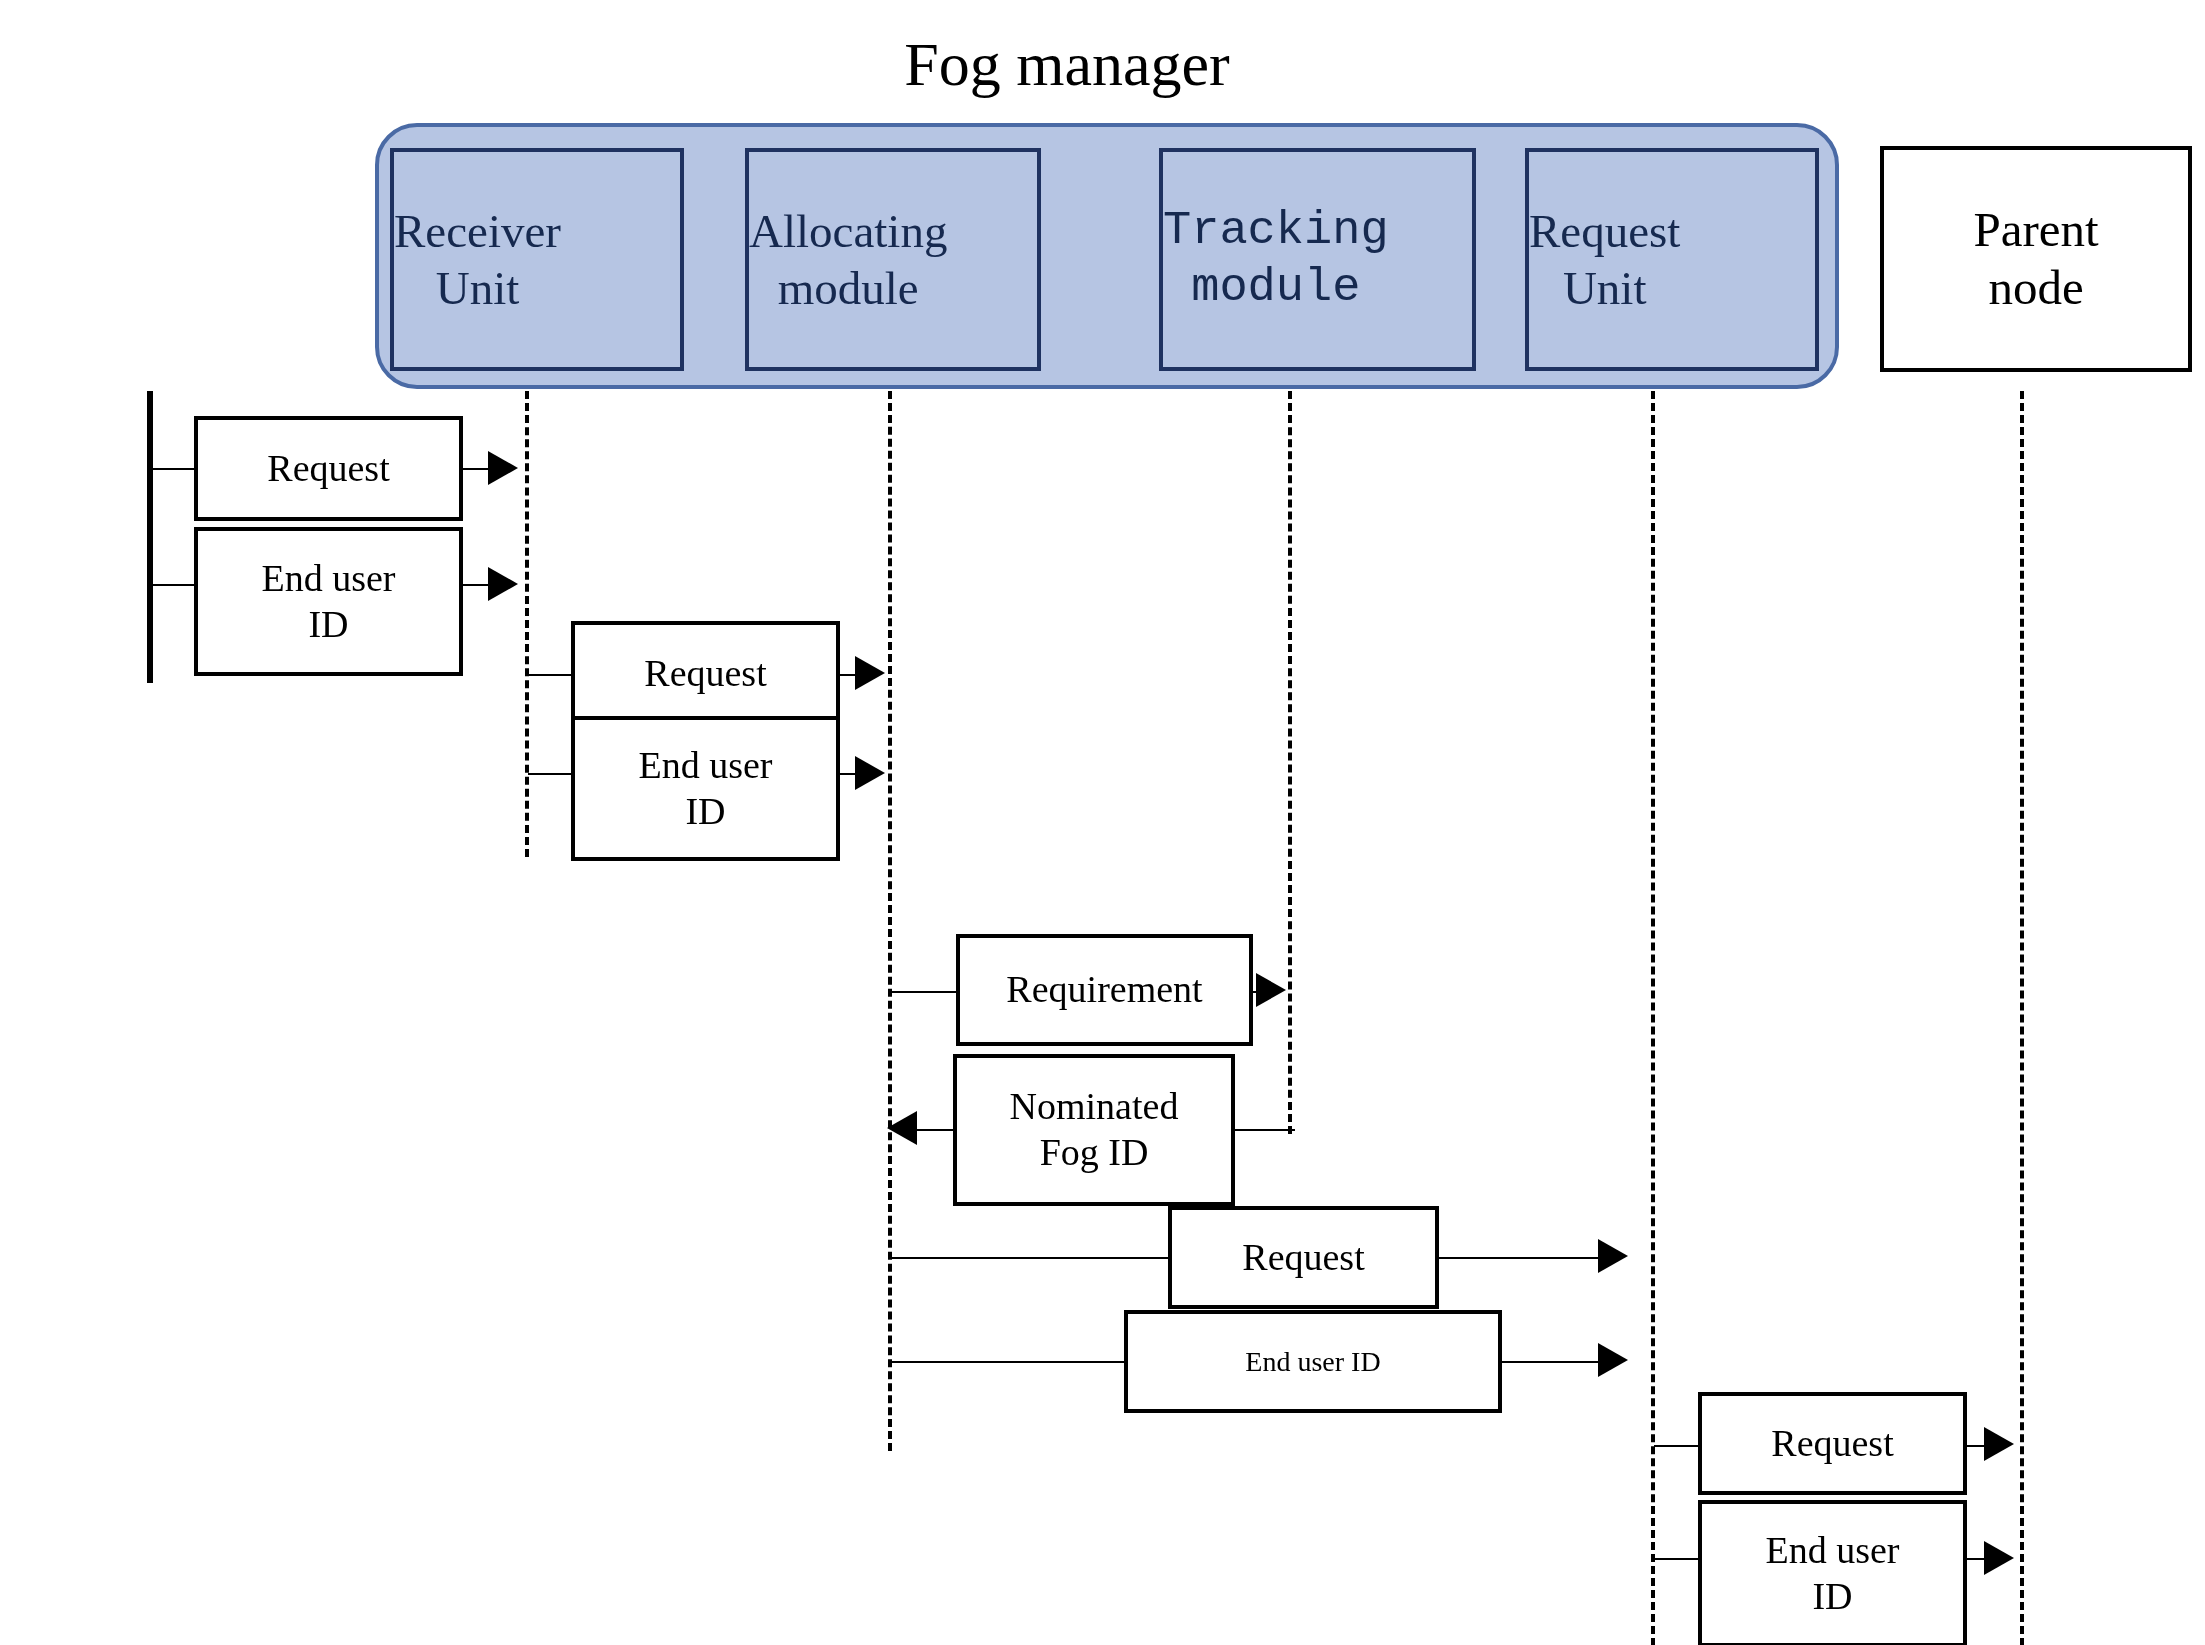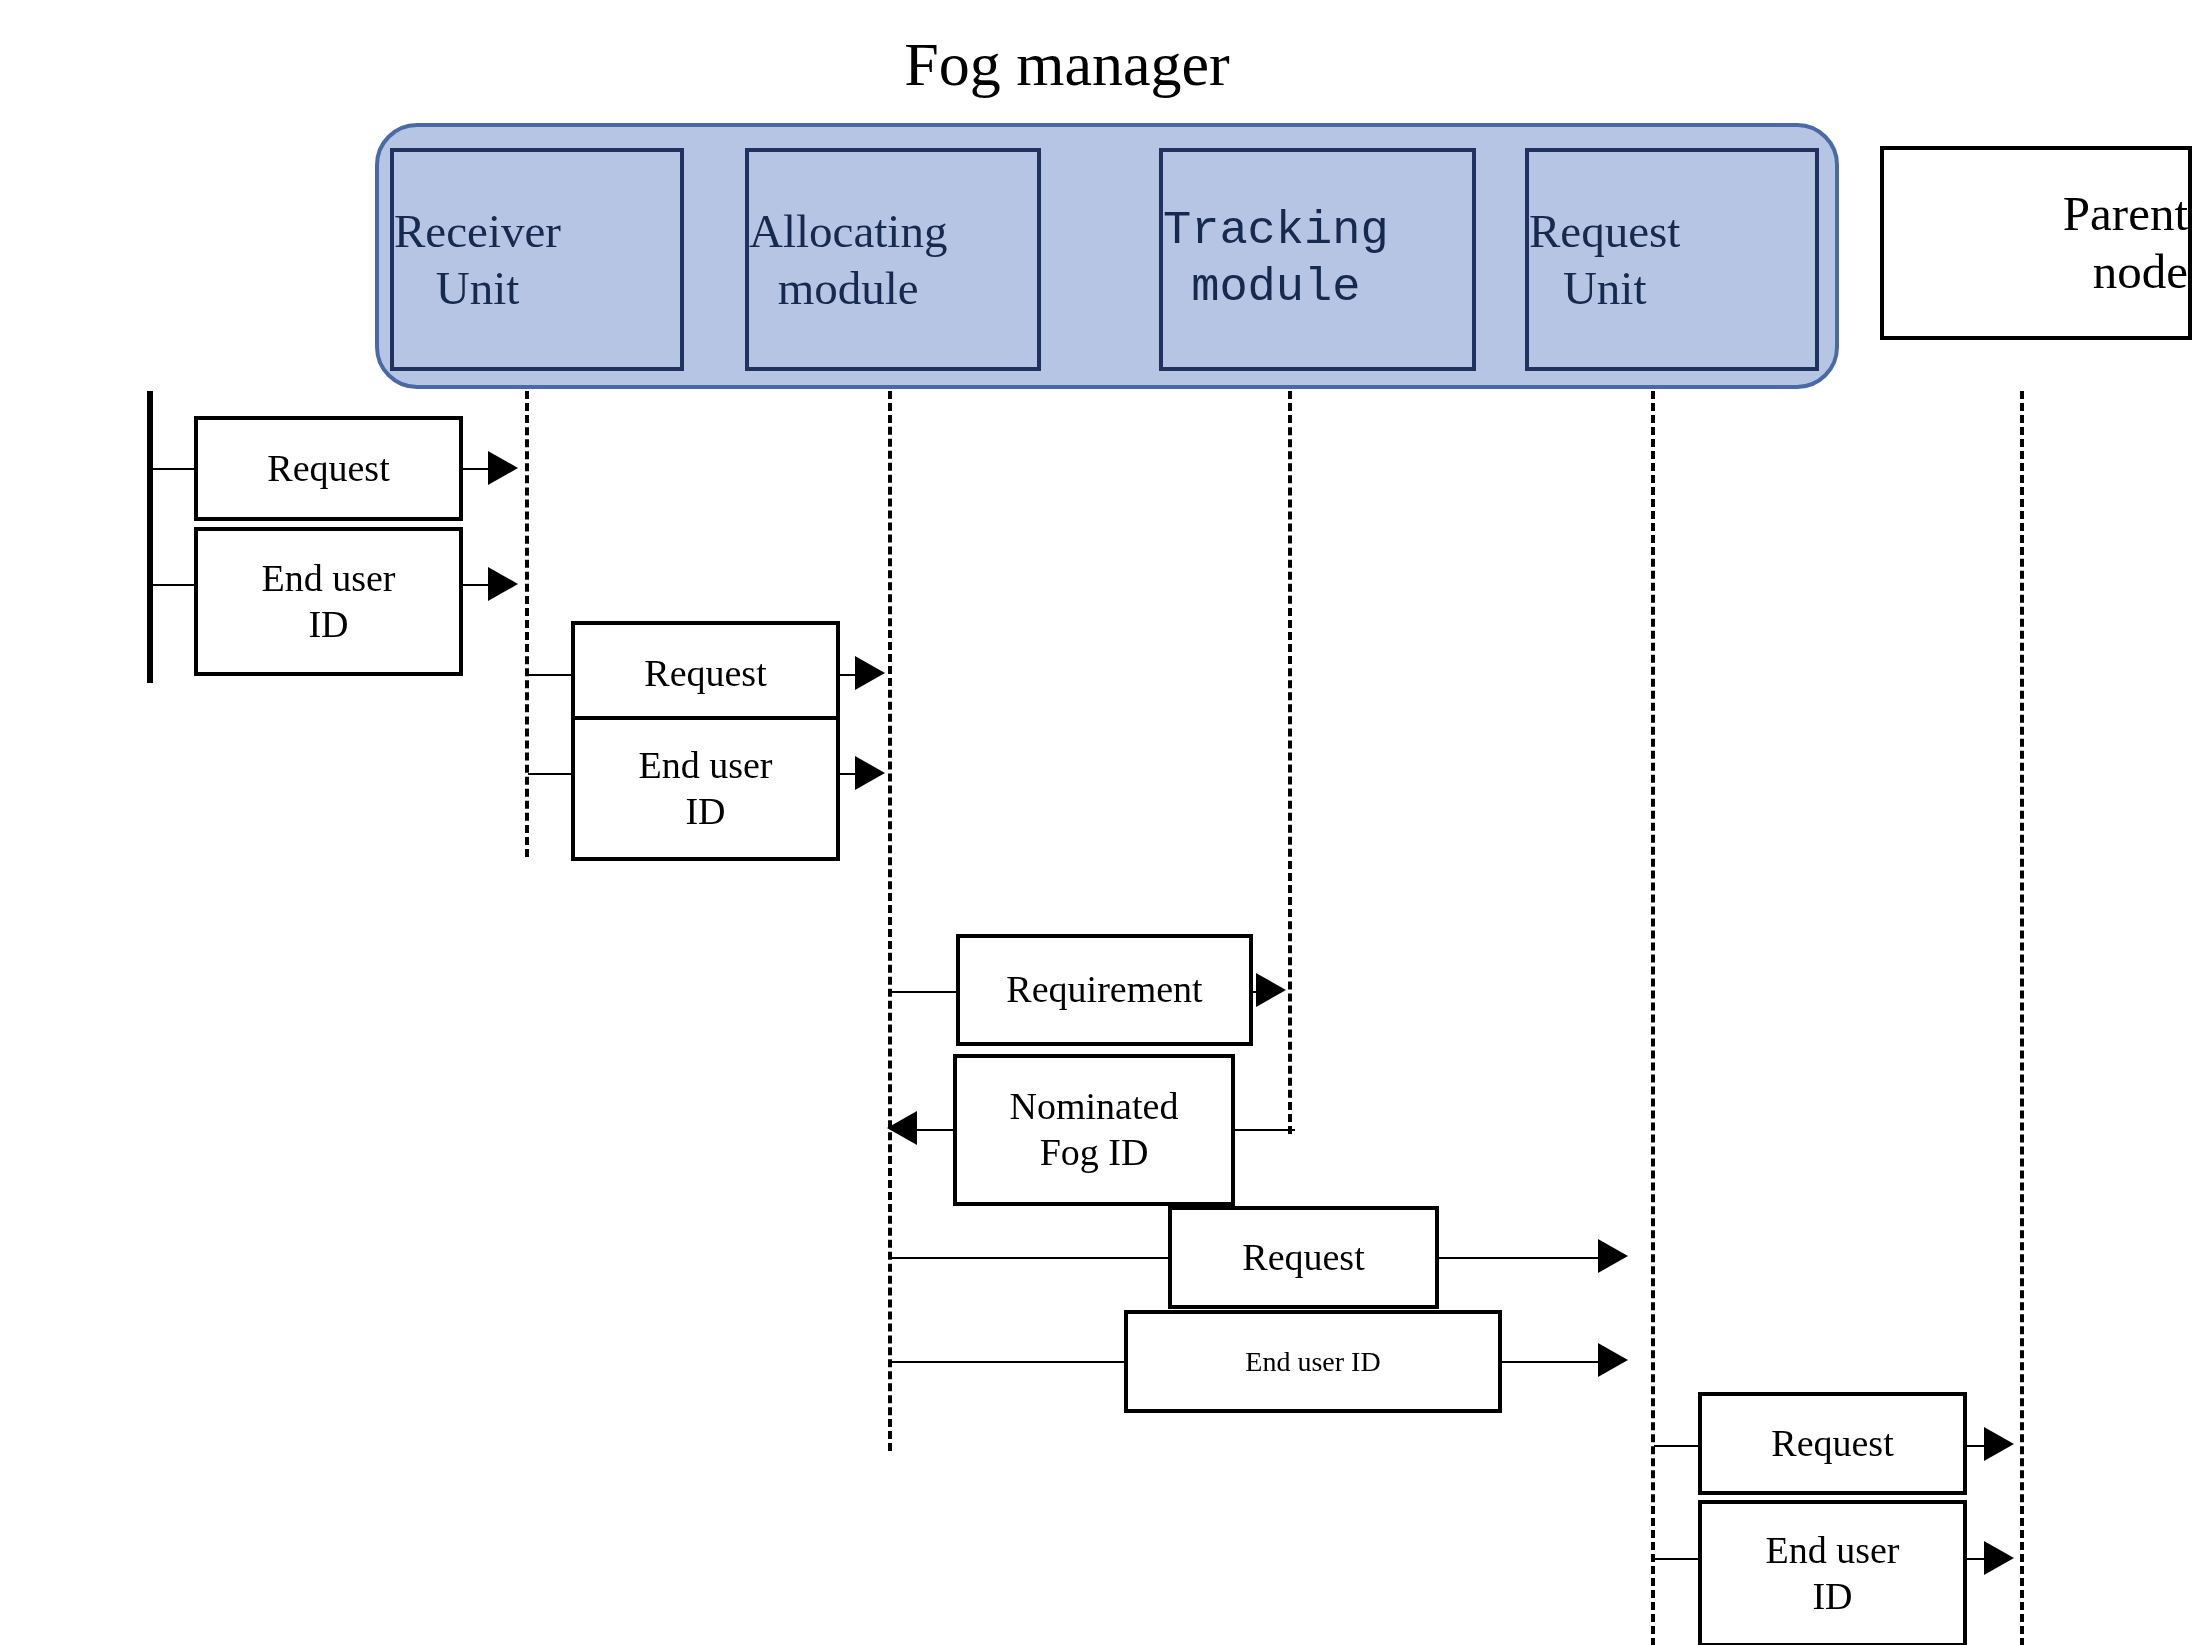--- a/index.html
+++ b/index.html
@@ -84,21 +84,21 @@
     </span>
   </div>
 
   <div class="unit-box" style="left:1525px;top:124px;width:294px;height:223px;font-size:47px;">
     <span class="lbl">
       <span>Request</span><br>
       <span>Unit</span>
     </span>
   </div>
 
-  <div class="actor-box" style="left:1880px;top:122px;width:312px;height:194px;font-size:49px;text-align:right;">
+  <div class="actor-box" style="left:1880px;top:122px;width:312px;height:226px;font-size:49px;">
     <span class="lbl"><span>Parent</span><br><span>node</span></span>
   </div>
 
   <div class="lifeline solid" style="left:147px;  top:367px; height:292px;"></div>
   <div class="lifeline dashed" style="left:525px;  top:367px; height:466px;"></div>
   <div class="lifeline dashed" style="left:888px; top:367px; height:1060px;"></div>
   <div class="lifeline dashed" style="left:1288px; top:367px; height:743px;"></div>
   <div class="lifeline dashed" style="left:1651px; top:367px; height:1279px;"></div>
   <div class="lifeline dashed" style="left:2020px; top:367px; height:1279px;"></div>
 

